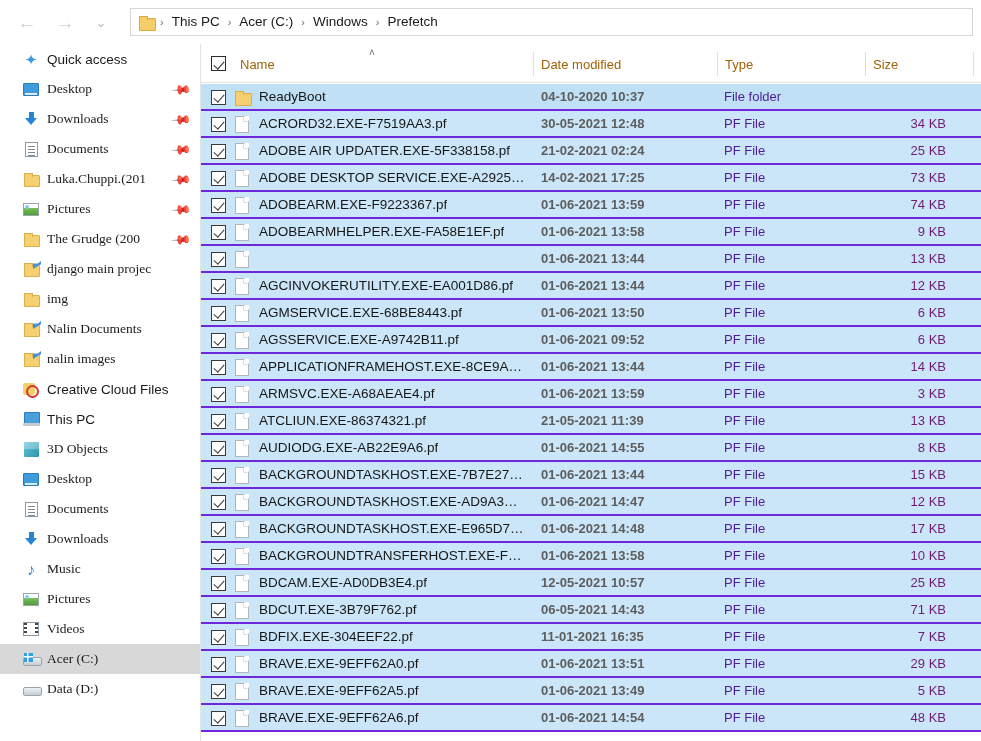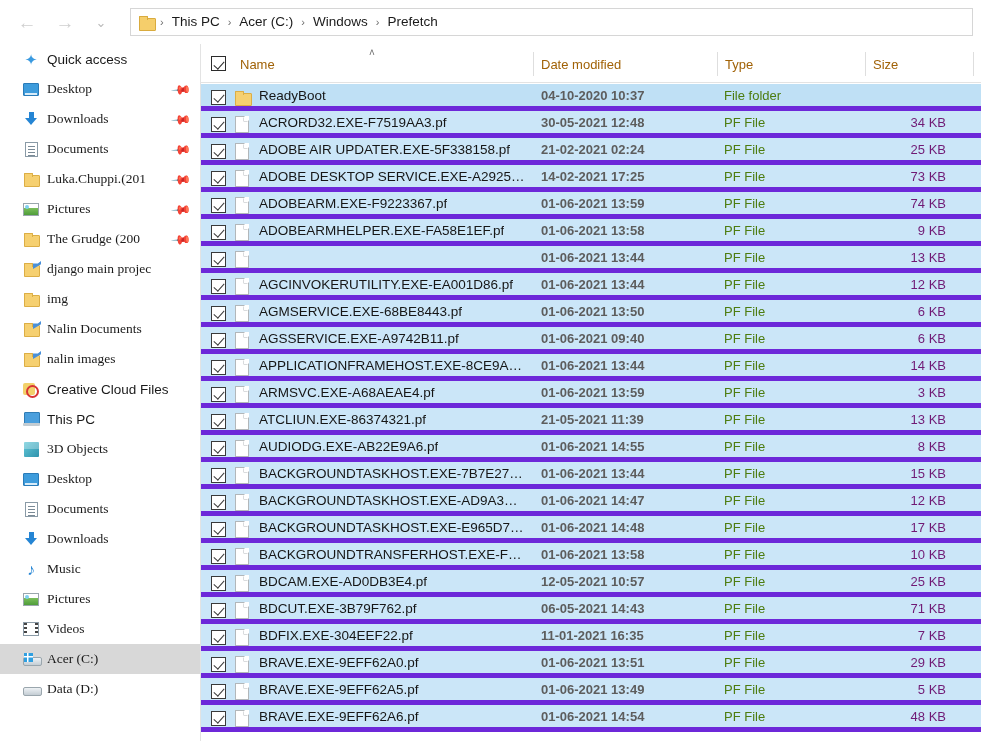--- a/index.html
+++ b/index.html
@@ -255,21 +255,21 @@
 
   #filelist {
     position: absolute; top: 40px; left: 0;
     width: 780px; height: 657px;
     overflow: hidden;
   }
   .frow {
     position: relative;
     height: 27px;
     background: #cbe6f8;
-    border-bottom: 5px solid #6d28d9;
+    border-bottom: 2px solid #6d28d9;
     display: flex; align-items: center;
   }
   .frow.first { background: #bfe0f5; }
   .fcheck {
     position: absolute; left: 10px; top: 5.5px;
     width: 15px; height: 15px;
     border: 1.4px solid #3a3a3a;
     background: #fff;
   }
   .fcheck::after {
@@ -310,21 +310,21 @@
     font-size: 13.5px; color: #161616;
     white-space: nowrap; overflow: hidden;
     max-width: 275px;
   }
   .fdate {
     position: absolute; left: 340px;
     font-size: 13px; color: #5d5d5d; white-space: nowrap; font-weight: bold;
   }
   .ftype {
     position: absolute; left: 523px;
-    font-size: 13px; color: #4d7c0f; white-space: nowrap;
+    font-size: 13px; color: #4c1d95; white-space: nowrap;
   }
   .fsize {
     position: absolute; left: 640px; width: 105px;
     text-align: right;
     font-size: 13px; color: #701a75; white-space: nowrap;
   }
 </style>
 </head>
 <body>
 
@@ -579,21 +579,21 @@
         <span class="ficon pf"></span>
         <span class="fname">AGMSERVICE.EXE-68BE8443.pf</span>
         <span class="fdate">01-06-2021 13:50</span>
         <span class="ftype">PF File</span>
         <span class="fsize">6 KB</span>
       </div>
       <div class="frow">
         <span class="fcheck"></span>
         <span class="ficon pf"></span>
         <span class="fname">AGSSERVICE.EXE-A9742B11.pf</span>
-        <span class="fdate">01-06-2021 09:40</span>
+        <span class="fdate">01-06-2021 09:52</span>
         <span class="ftype">PF File</span>
         <span class="fsize">6 KB</span>
       </div>
       <div class="frow">
         <span class="fcheck"></span>
         <span class="ficon pf"></span>
         <span class="fname">APPLICATIONFRAMEHOST.EXE-8CE9A…</span>
         <span class="fdate">01-06-2021 13:44</span>
         <span class="ftype">PF File</span>
         <span class="fsize">14 KB</span>

